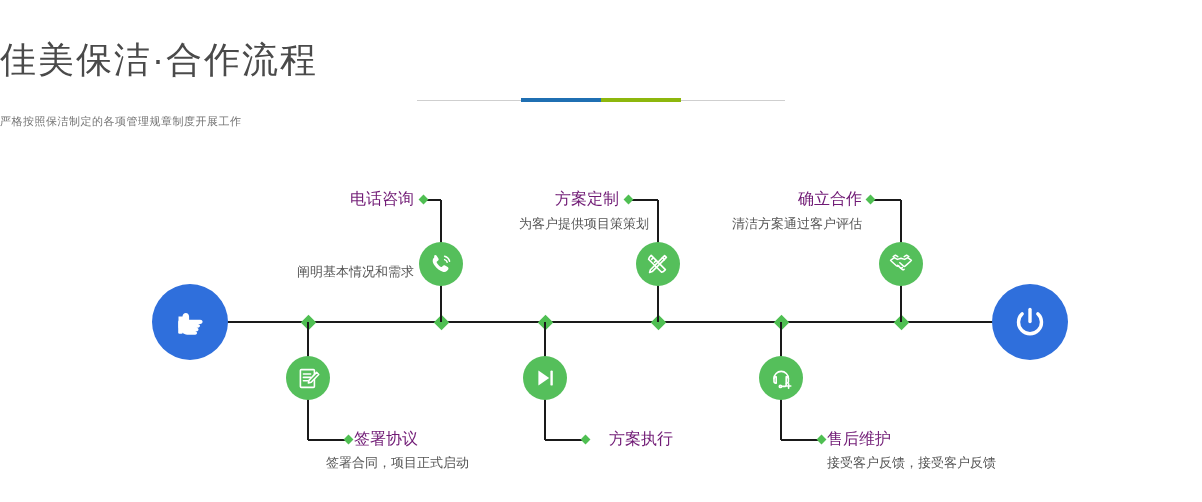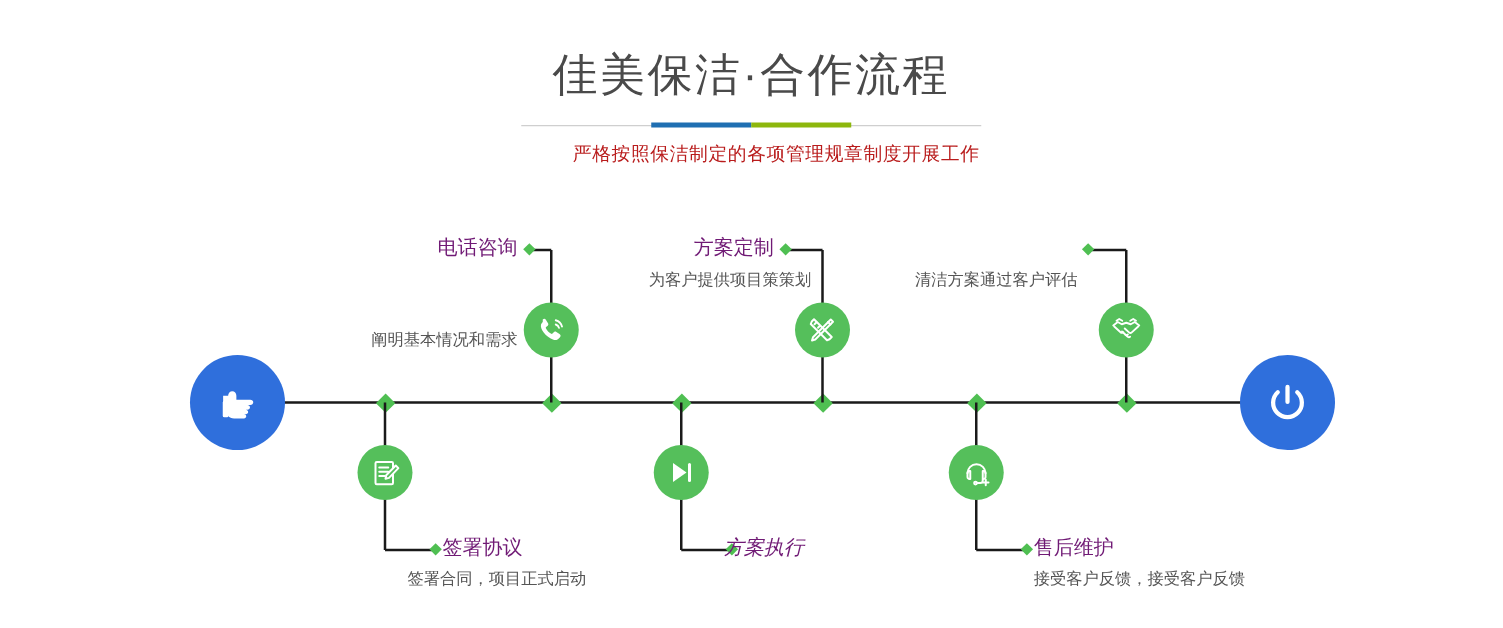--- a/index.html
+++ b/index.html
@@ -6,39 +6,39 @@
   body{
     width:1202px;height:502px;
     background:#ffffff;
     font-family:"Liberation Sans","DejaVu Sans",sans-serif;
     overflow:hidden;
     position:relative;
   }
   #stage{position:relative;width:1202px;height:502px;}
 
   
-  .header{position:absolute;left:0;top:0;width:1202px;text-align:center;}
+  .header{position:absolute;left:0;top:0;width:1202px;text-align:left;}
   .title{
     font-size:36px;color:#4a4a4a;letter-spacing:2px;
     line-height:40px;margin-top:40px;font-weight:normal;
   }
   .divider{
     position:relative;width:368px;height:4px;margin:18px auto 0 auto;
   }
   .divider .rule{
     position:absolute;left:0;top:1.5px;width:368px;height:1px;background:#cfcfcf;
   }
   .divider .seg-blue{
     position:absolute;left:104px;top:0;width:80px;height:4px;background:#1f6fb2;
   }
   .divider .seg-green{
     position:absolute;left:184px;top:0;width:80px;height:4px;background:#8db70d;
   }
   .subtitle{
-    font-size:15px;color:#b91c1c;margin-top:12px;letter-spacing:.5px;margin-left:40px;
+    font-size:11px;color:#737373;margin-top:12px;letter-spacing:.5px;
   }
 
   
   .axis{
     position:absolute;left:225px;top:321px;width:770px;height:2px;background:#1a1a1a;
   }
   .endcap{
     position:absolute;border-radius:50%;background:#2f6fdc;
     display:flex;align-items:center;justify-content:center;
   }
@@ -167,20 +167,21 @@
           <path d="M3.4 10.2 L8.4 14.8 C9.1 15.5 10.1 15.5 10.7 14.8"></path>
           <path d="M22.6 10.2 L17.4 14.9 C16.8 15.5 15.8 15.5 15.2 14.9 L11.8 11.8"></path>
           <path d="M9.6 14.2 L12.2 16.6 C12.8 17.2 13.7 17.2 14.3 16.6"></path>
           <path d="M12.4 16.8 L14.2 18.4 C14.8 18.9 15.6 18.9 16.1 18.3"></path>
           <path d="M5.2 5.6 L7.4 4.2 L9.8 5.6"></path>
           <path d="M16.2 5.6 L18.6 4.2 L20.8 5.6"></path>
         </g>
       </svg>
     </span>
   </div>
+  <div class="step-title ta-right" style="left:665px;top:190px;width:197px;">确立合作</div>
   <div class="step-desc ta-right" style="left:645px;top:216px;width:217px;">清洁方案通过客户评估</div>
 
   <div class="vline" style="left:307.2px;top:322px;height:118px;"></div>
   <div class="hline" style="left:308px;top:439.4px;width:40px;"></div>
   <div class="bullet" style="left:345px;top:436px;"></div>
   <div class="bubble" style="left:286px;top:356px;">
     <span>
       <svg width="25" height="25" viewBox="0 0 25 25">
         <rect x="4.4" y="3.6" width="14" height="17.8" rx="1" fill="none" stroke="#ffffff" stroke-width="1.6"></rect>
         <line x1="7.4" y1="8" x2="14.6" y2="8" stroke="#ffffff" stroke-width="1.6" stroke-linecap="round"></line>
@@ -197,21 +198,21 @@
   <div class="hline" style="left:545px;top:439.4px;width:40px;"></div>
   <div class="bullet" style="left:582px;top:436px;"></div>
   <div class="bubble" style="left:523px;top:356px;">
     <span>
       <svg width="24" height="24" viewBox="0 0 24 24">
         <path d="M5.4 4.4 L16.2 12 L5.4 19.6 Z" fill="#ffffff"></path>
         <rect x="17.4" y="4.4" width="2.4" height="15.2" rx="1.2" fill="#ffffff"></rect>
       </svg>
     </span>
   </div>
-  <div class="step-title ta-left" style="left:579px;top:430px;width:240px;font-style:italic;">方案执行</div>
+  <div class="step-title ta-left" style="left:609px;top:430px;width:240px;">方案执行</div>
 
   <div class="vline" style="left:780.2px;top:322px;height:118px;"></div>
   <div class="hline" style="left:781px;top:439.4px;width:40px;"></div>
   <div class="bullet" style="left:818px;top:436px;"></div>
   <div class="bubble" style="left:759px;top:356px;">
     <span>
       <svg width="25" height="25" viewBox="0 0 25 25">
         <g fill="none" stroke="#ffffff" stroke-width="1.6" stroke-linecap="round" stroke-linejoin="round">
           <path d="M5 12.6 a7.2 7.2 0 0 1 14.4 0"></path>
           <path d="M5 12.4 v3.2 a1.6 1.6 0 0 0 1.6 1.6 h0.6 v-6.4 h-0.6 A1.6 1.6 0 0 0 5 12.4 Z"></path>

